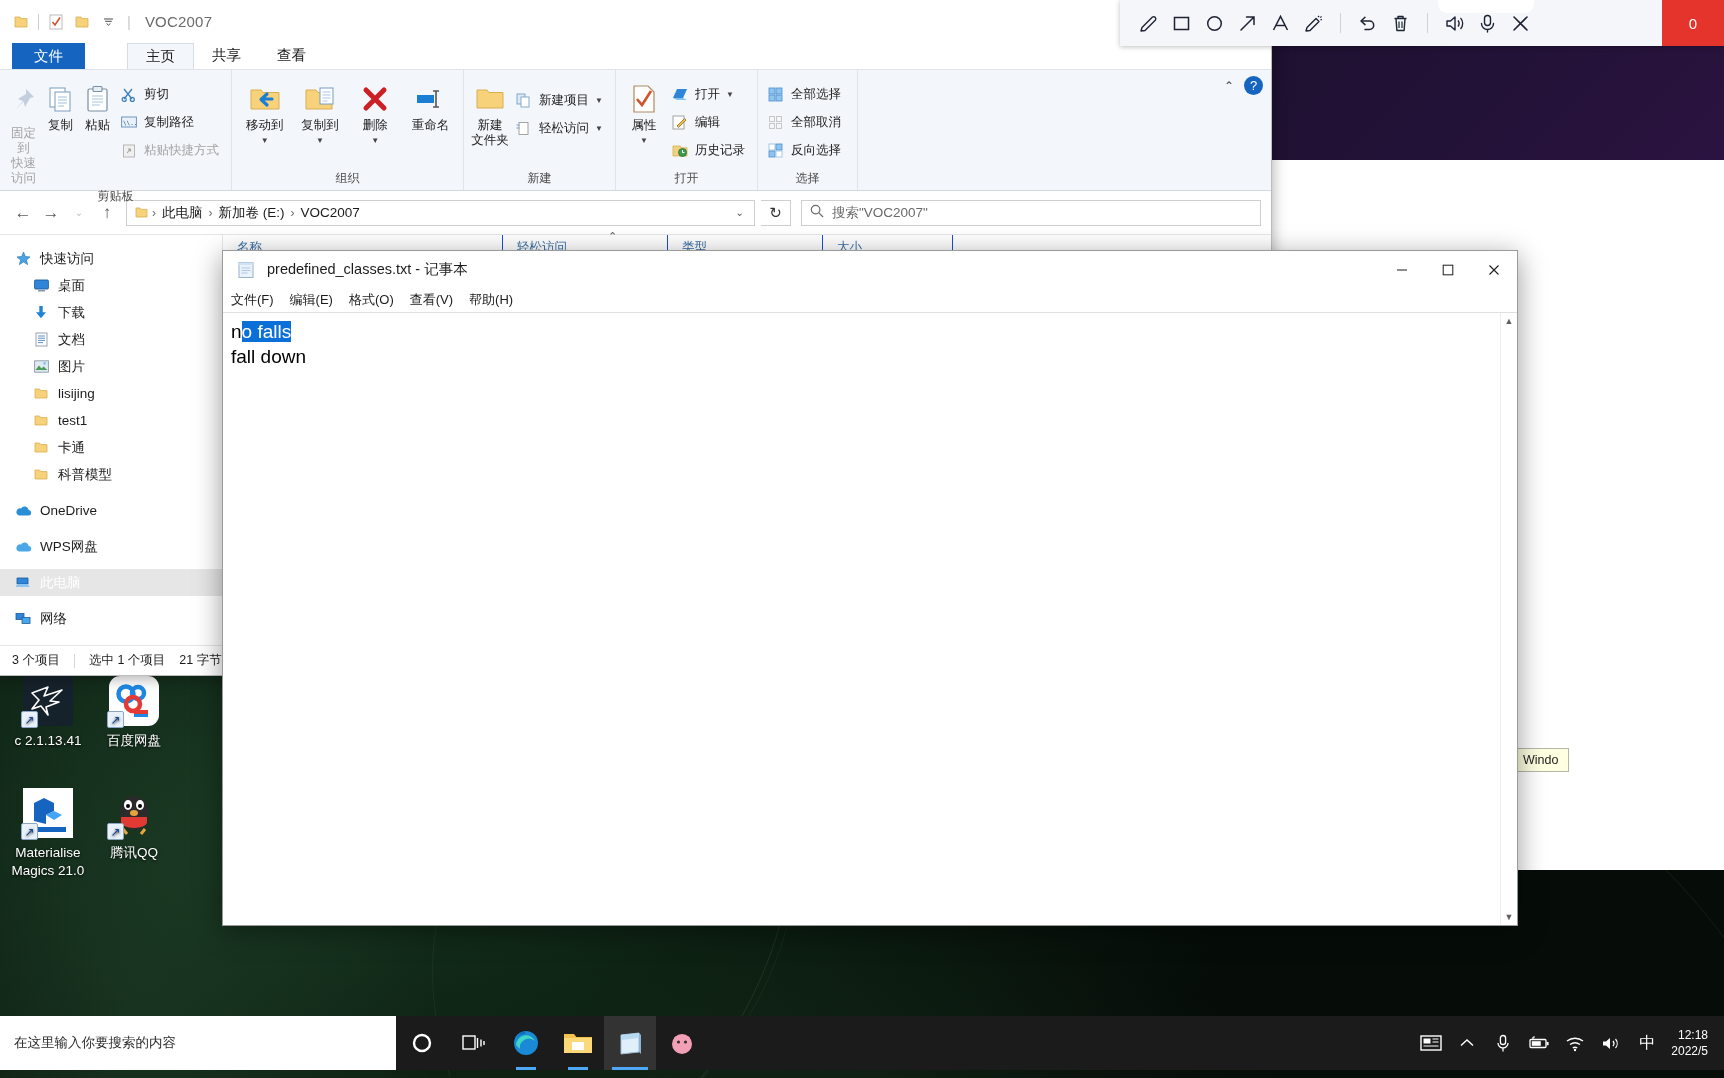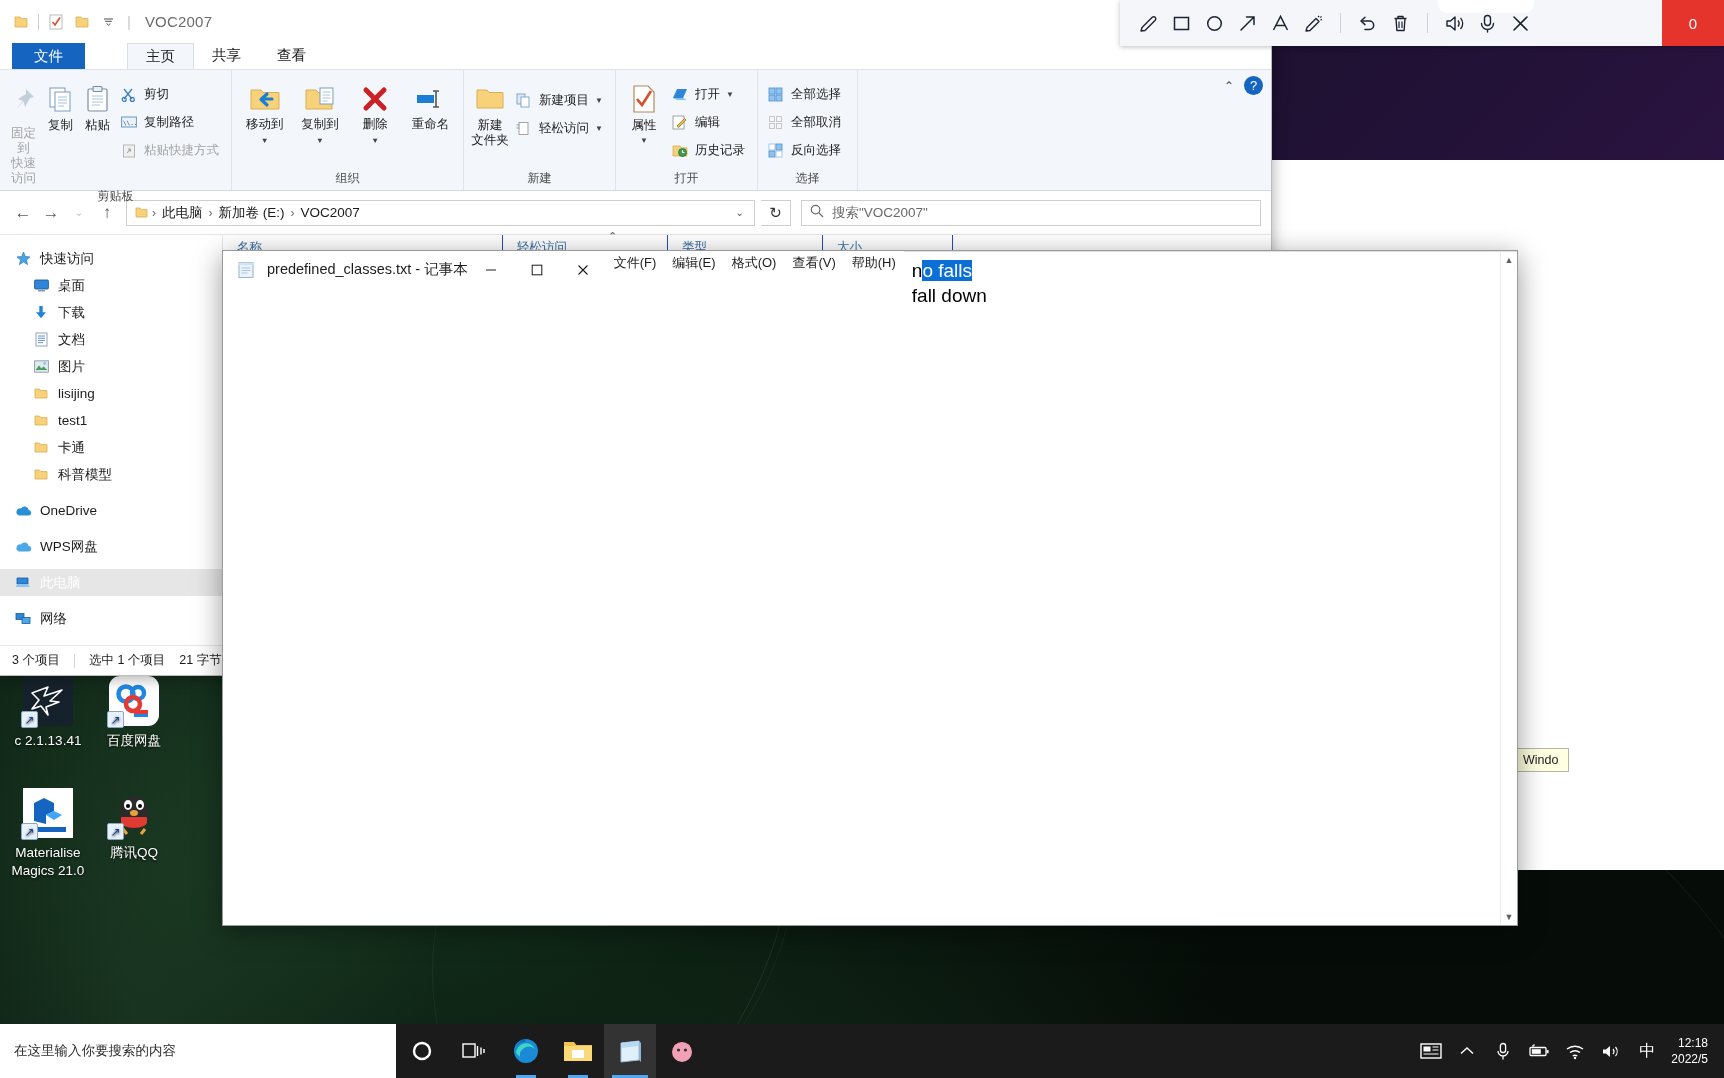--- a/index.html
+++ b/index.html
@@ -123,21 +123,21 @@
 
   .exp-status{ height:30px; border-top:1px solid #e6e6e6; display:flex; align-items:center;
                gap:14px; padding:0 12px; font-size:12.5px; color:#1c1c1c; background:#fff; }
   .stat-sep{ width:1px; height:14px; background:#d6d6d6; }
 
   
   #notepad{
     left:222px; top:250px; width:1296px; height:676px;
     border:1px solid #9a9a9a; background:#fff;
     box-shadow:0 6px 26px rgba(0,0,0,.40);
-    display:flex; flex-direction:row;
+    display:flex; flex-direction:column;
   }
   .np-title{ height:37px; display:flex; align-items:center; background:#fff; }
   .np-title .npico{ width:20px; height:20px; margin:0 10px 0 14px; display:flex; align-items:center; }
   .np-title .t{ font-size:14.5px; color:#1c1c1c; }
   .np-wbtns{ margin-left:auto; display:flex; height:100%; }
   .wbtn{ width:46px; height:100%; display:flex; align-items:center; justify-content:center;
          color:#1c1c1c; font-size:13px; }
   .np-menu{ height:24px; display:flex; align-items:center; gap:0; padding-left:0; font-size:13px; color:#1c1c1c; }
   .np-menu .mi{ padding:2px 8px; }
   .np-textarea{ flex:1; position:relative; border-top:1px solid #e0e0e0; background:#fff; overflow:hidden; }
@@ -170,21 +170,21 @@
   }
   #anno .tbtn{ width:33px; height:46px; display:flex; align-items:center; justify-content:center; color:#1d2333; }
   #anno .tsep{ width:1px; height:20px; background:#ced2dd; margin:0 10px; }
   #anno .rec{ margin-left:auto; width:62px; height:46px; background:#e5342b; color:#fff;
               display:flex; align-items:center; justify-content:center; font-size:15px; }
   #anno .bump{ position:absolute; left:318px; top:0; width:96px; height:13px;
                background:#fff; border-radius:0 0 9px 9px; }
 
   
   #taskbar{
-    position:absolute; left:0; bottom:0; width:1724px; height:54px;
+    position:absolute; left:0; bottom:8px; width:1724px; height:54px;
     background:#1b1b1b; display:flex; align-items:flex-start;
   }
   #searchpill{
     width:396px; height:54px; background:#fff; display:flex; align-items:center;
     padding-left:14px; font-size:13.5px; color:#2b2b2b;
   }
   .tb-btn{ width:52px; height:54px; display:flex; align-items:center; justify-content:center; position:relative; }
   .tb-btn.active{ background:#333; }
   .tb-btn.active:after{ content:""; position:absolute; left:8px; right:8px; bottom:0; height:3px; background:#4fa8f5; }
   .tb-btn.open:after{ content:""; position:absolute; left:16px; right:16px; bottom:0; height:3px; background:#4fa8f5; }
@@ -361,21 +361,21 @@
                 </svg>
             </span>
             <span>粘贴快捷方式</span>
           </div>
         </div>
       </div>
       <div class="rgroup-label">剪贴板</div>
     </div>
 
     <div class="rgroup" style="width:232px;">
-      <div class="rgroup-body" style="justify-content:center;font-family:Liberation Mono, monospace;">
+      <div class="rgroup-body" style="justify-content:center;">
         <div class="bigbtn">
           <div class="bi">
             <svg width="32" height="28" viewBox="0 0 32 28">
               <path d="M2 5h10l2 2.5h16V24H2Z" fill="#f7d27a" stroke="#d9ae52" stroke-width="1"></path>
               <path d="M23 14 L14 14 M18 9 L12 14.5 L18 20" fill="none" stroke="#1a7fd4" stroke-width="3.2" stroke-linecap="round" stroke-linejoin="round"></path>
             </svg>
           </div>
           <div>移动到</div>
           <span class="caret">▼</span>
         </div>

